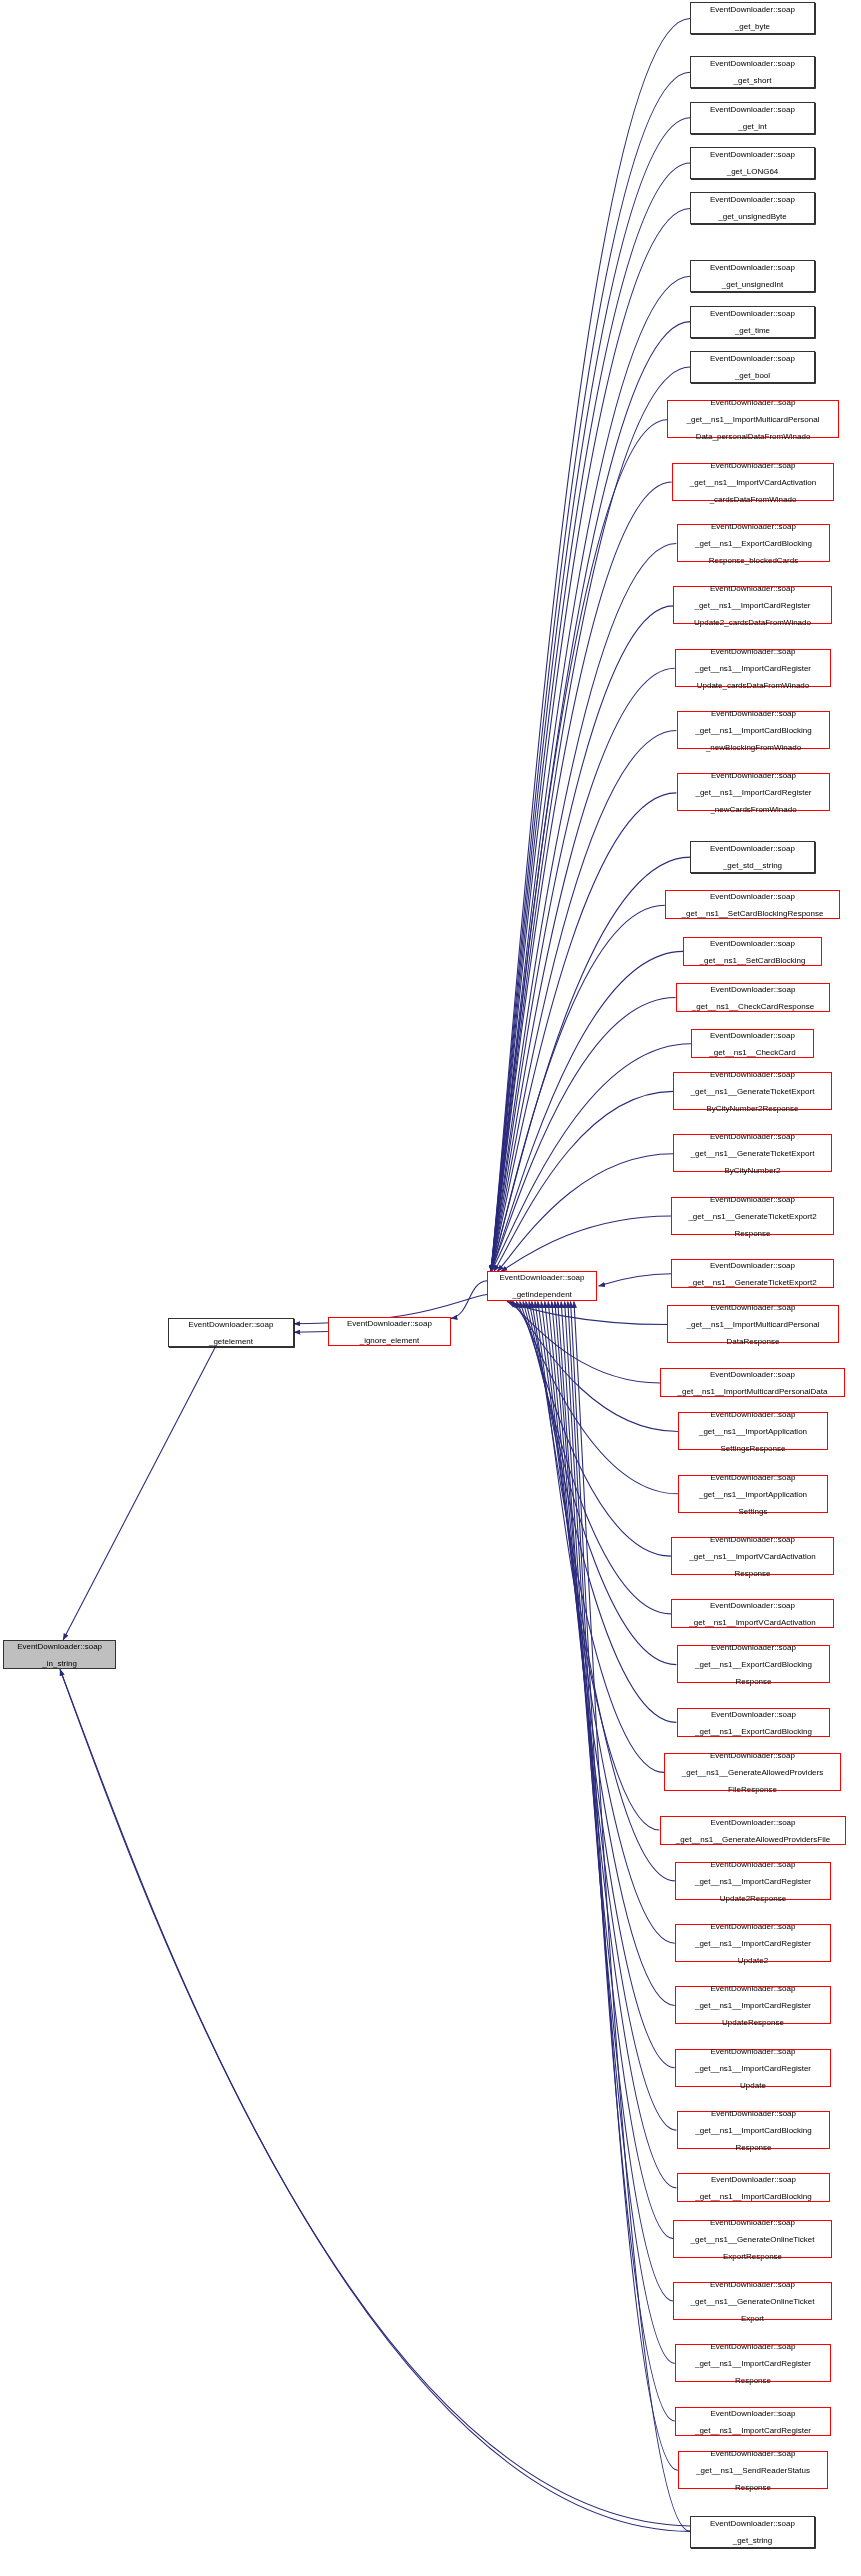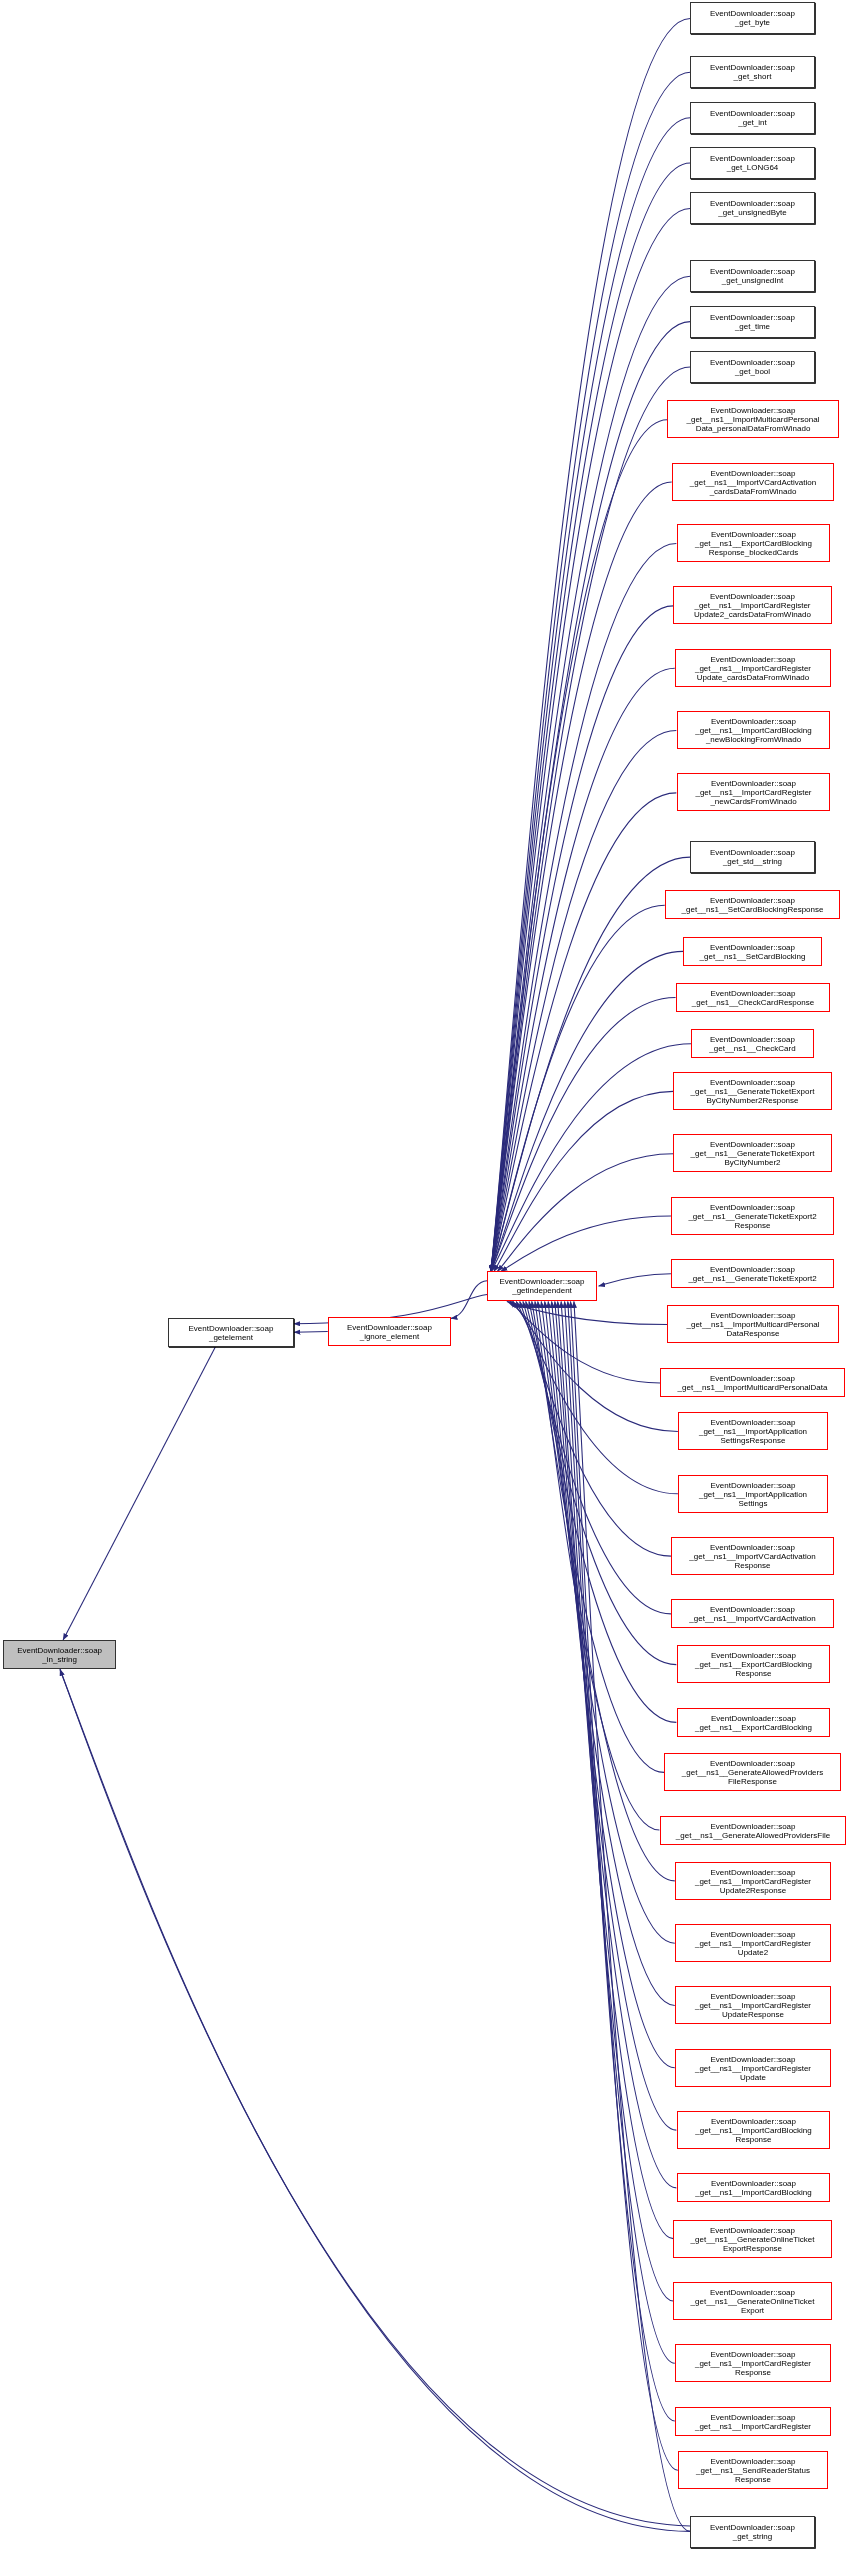--- a/index.html
+++ b/index.html
@@ -28,21 +28,21 @@
   .node {
     position: absolute;
     box-sizing: border-box;
     display: flex;
     align-items: center;
     justify-content: center;
     text-align: center;
     background: #ffffff;
     border: 0.8px solid #000000;
     font-size: 8px;
-    line-height: 9px;
+    line-height: 17px;
     color: #000000;
     letter-spacing: 0px;
     white-space: pre-line;
     padding: 0 18px;
     z-index: 5;
   }
   .node.red {
     border-color: #ff0000;
   }
   .node.black {

